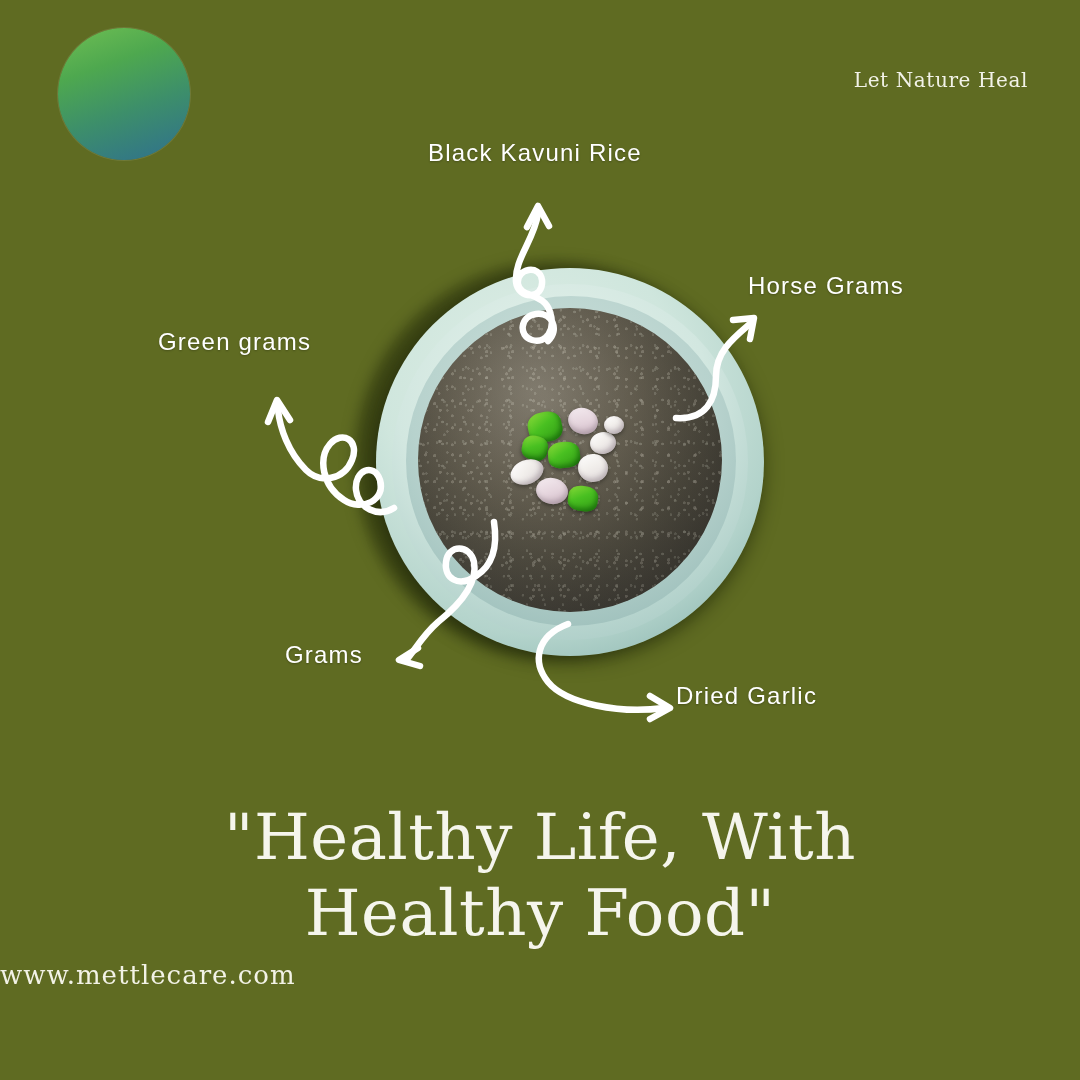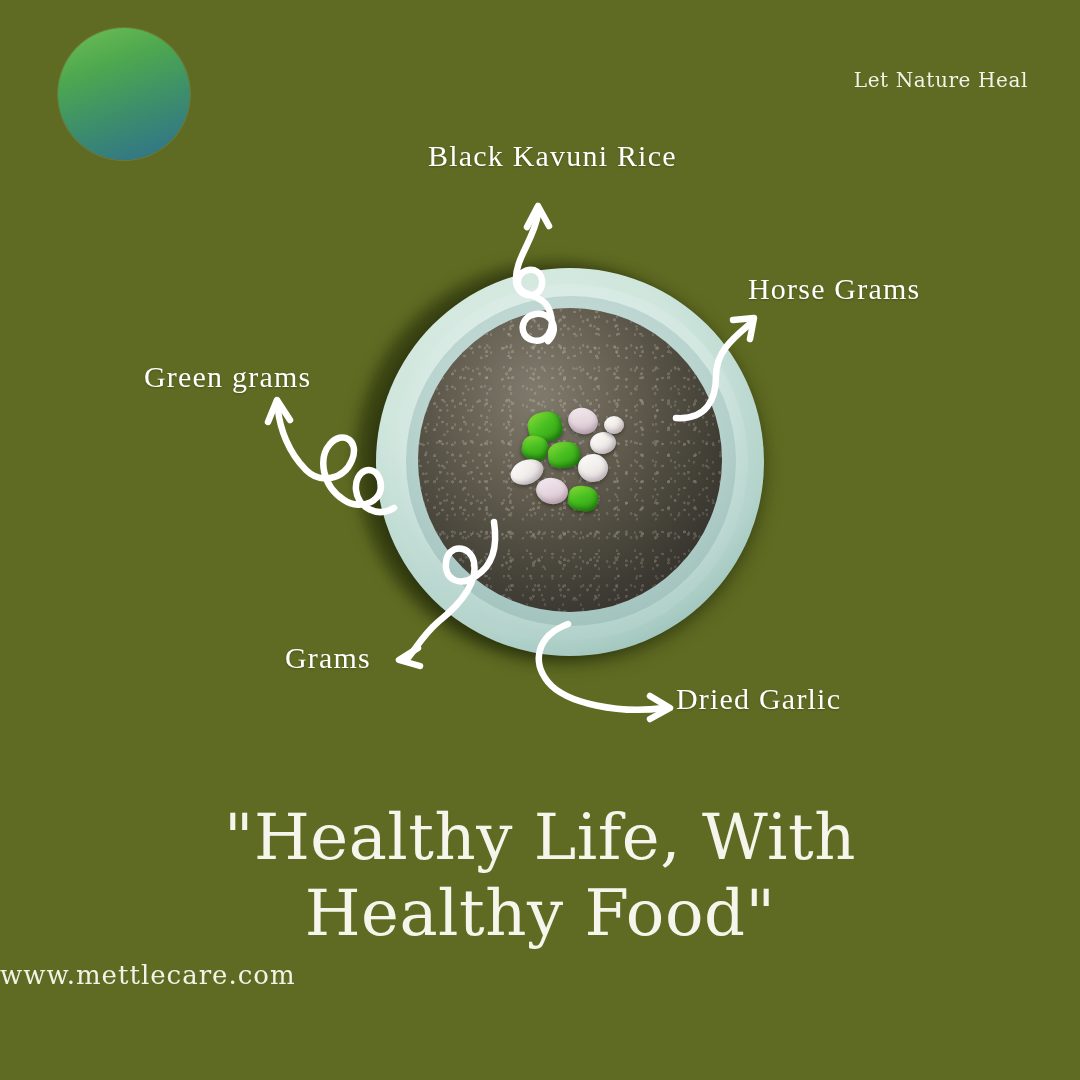--- a/index.html
+++ b/index.html
@@ -183,29 +183,29 @@
 
   
   #arrows {
     position: absolute;
     inset: 0;
     pointer-events: none;
   }
   .label {
     position: absolute;
     color: #ffffff;
-    font-family: Liberation Serif, serif;
-    font-size: 30px;
+    font-family: Liberation Sans, sans-serif;
+    font-size: 24px;
     letter-spacing: 1.2px;
     white-space: nowrap;
     text-shadow: 0 1px 2px rgba(0,0,0,0.25);
   }
   #label-black-kavuni-rice { left: 428px; top: 139px; }
   #label-horse-grams       { left: 748px; top: 272px; text-align: center; }
-  #label-green-grams       { left: 144px; top: 328px; margin-top: 32px; }
+  #label-green-grams       { left: 158px; top: 328px; }
   #label-barley            { left: 285px; top: 641px; }
   #label-dried-garlic      { left: 676px; top: 682px; }
 
   
   #quote {
     position: absolute;
     left: 0; right: 0;
     top: 800px;
     text-align: center;
     color: #f5f5ec;

